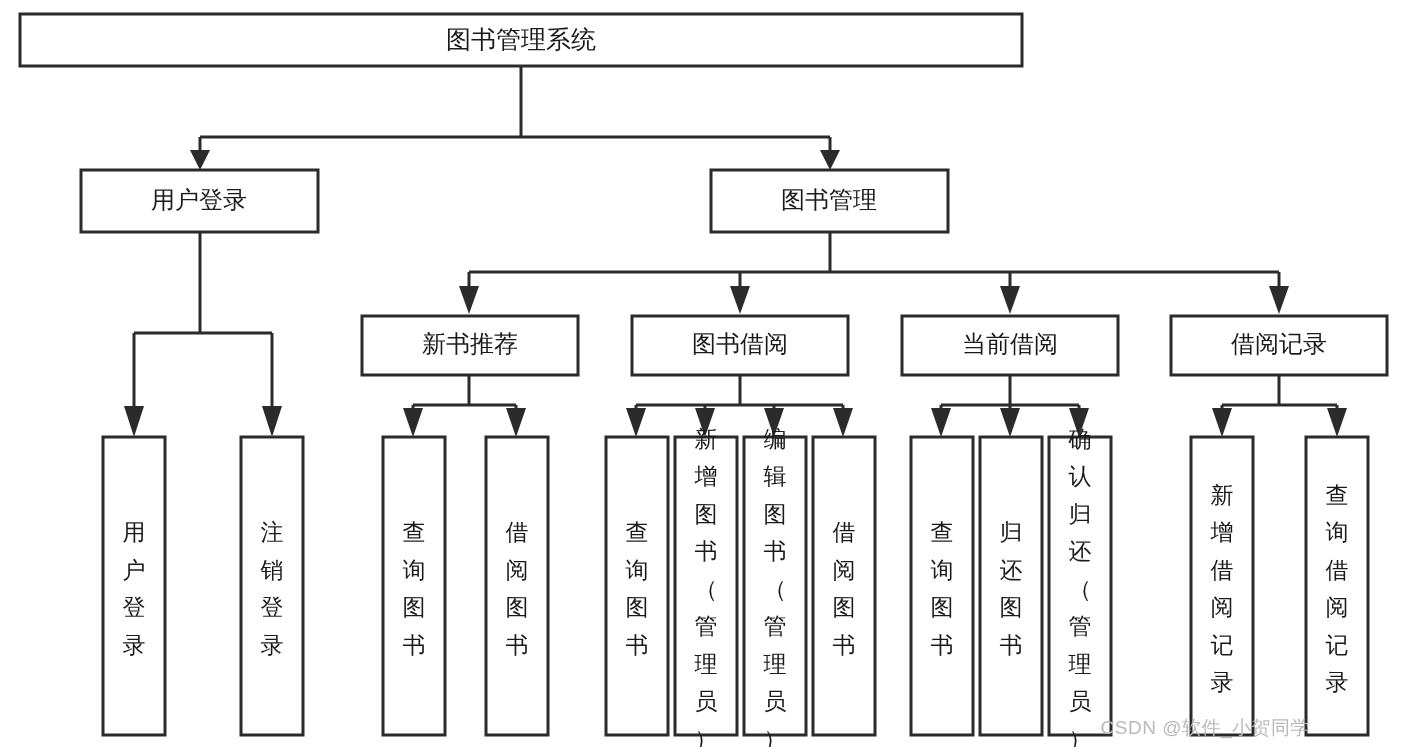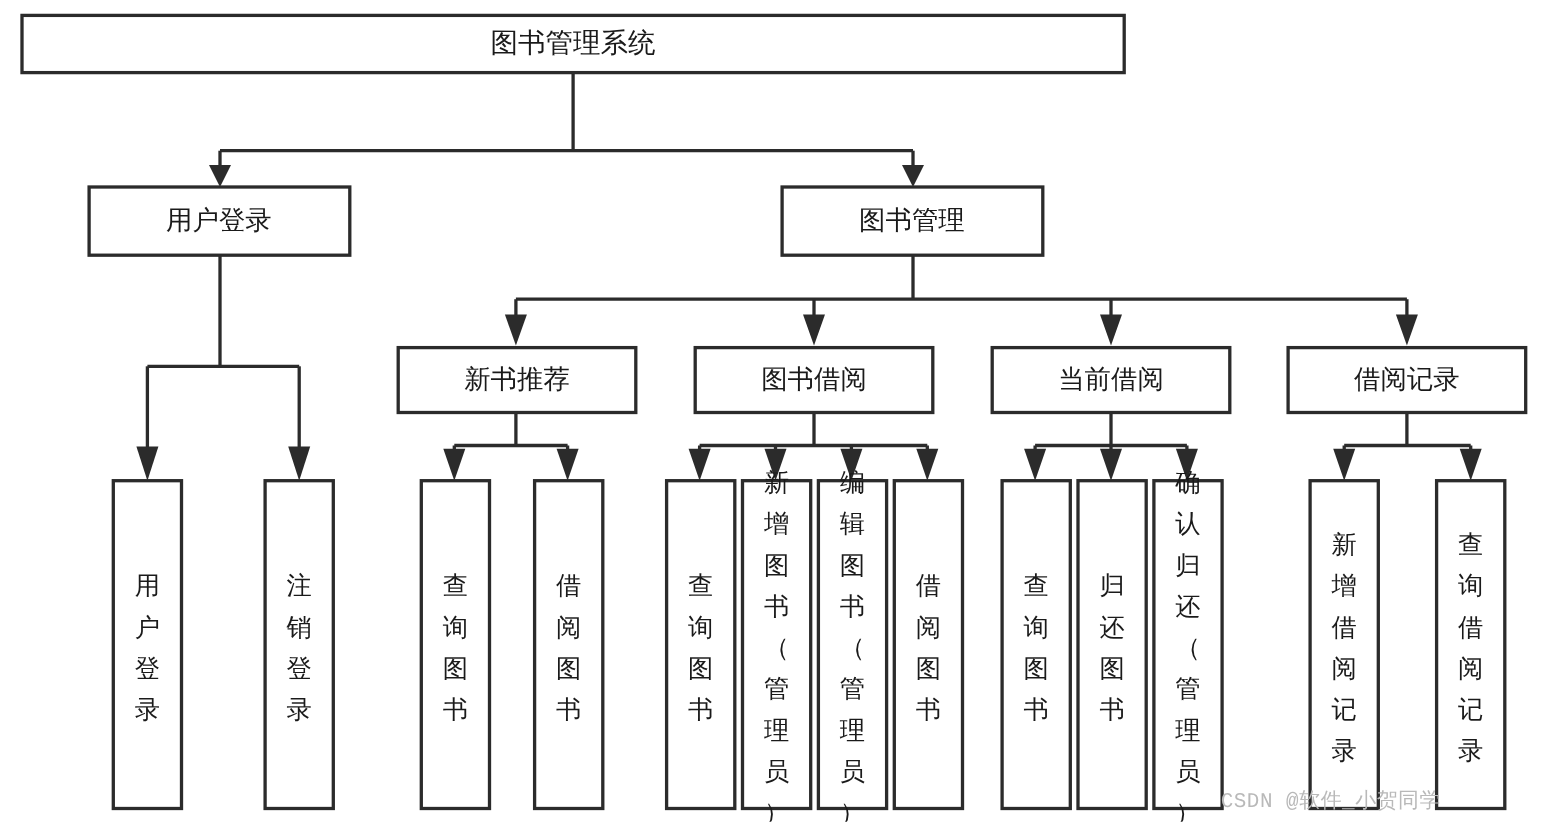--- a/index.html
+++ b/index.html
@@ -58,21 +58,21 @@
     font-family: "Liberation Sans", "DejaVu Sans", sans-serif;
     font-size: 23px;
     text-anchor: middle;
   }
   .watermark {
     position: absolute;
     right: 12px;
     bottom: 6px;
     color: #b9b9b9;
     font-size: 19px;
-    font-family: Liberation Mono, monospace;
+    font-family: Liberation Sans, sans-serif;
     white-space: nowrap;
     letter-spacing: 0.5px;
     user-select: none;
   }
 </style>
 </head>
 <body>
 
 <div id="diagram-root">
 

